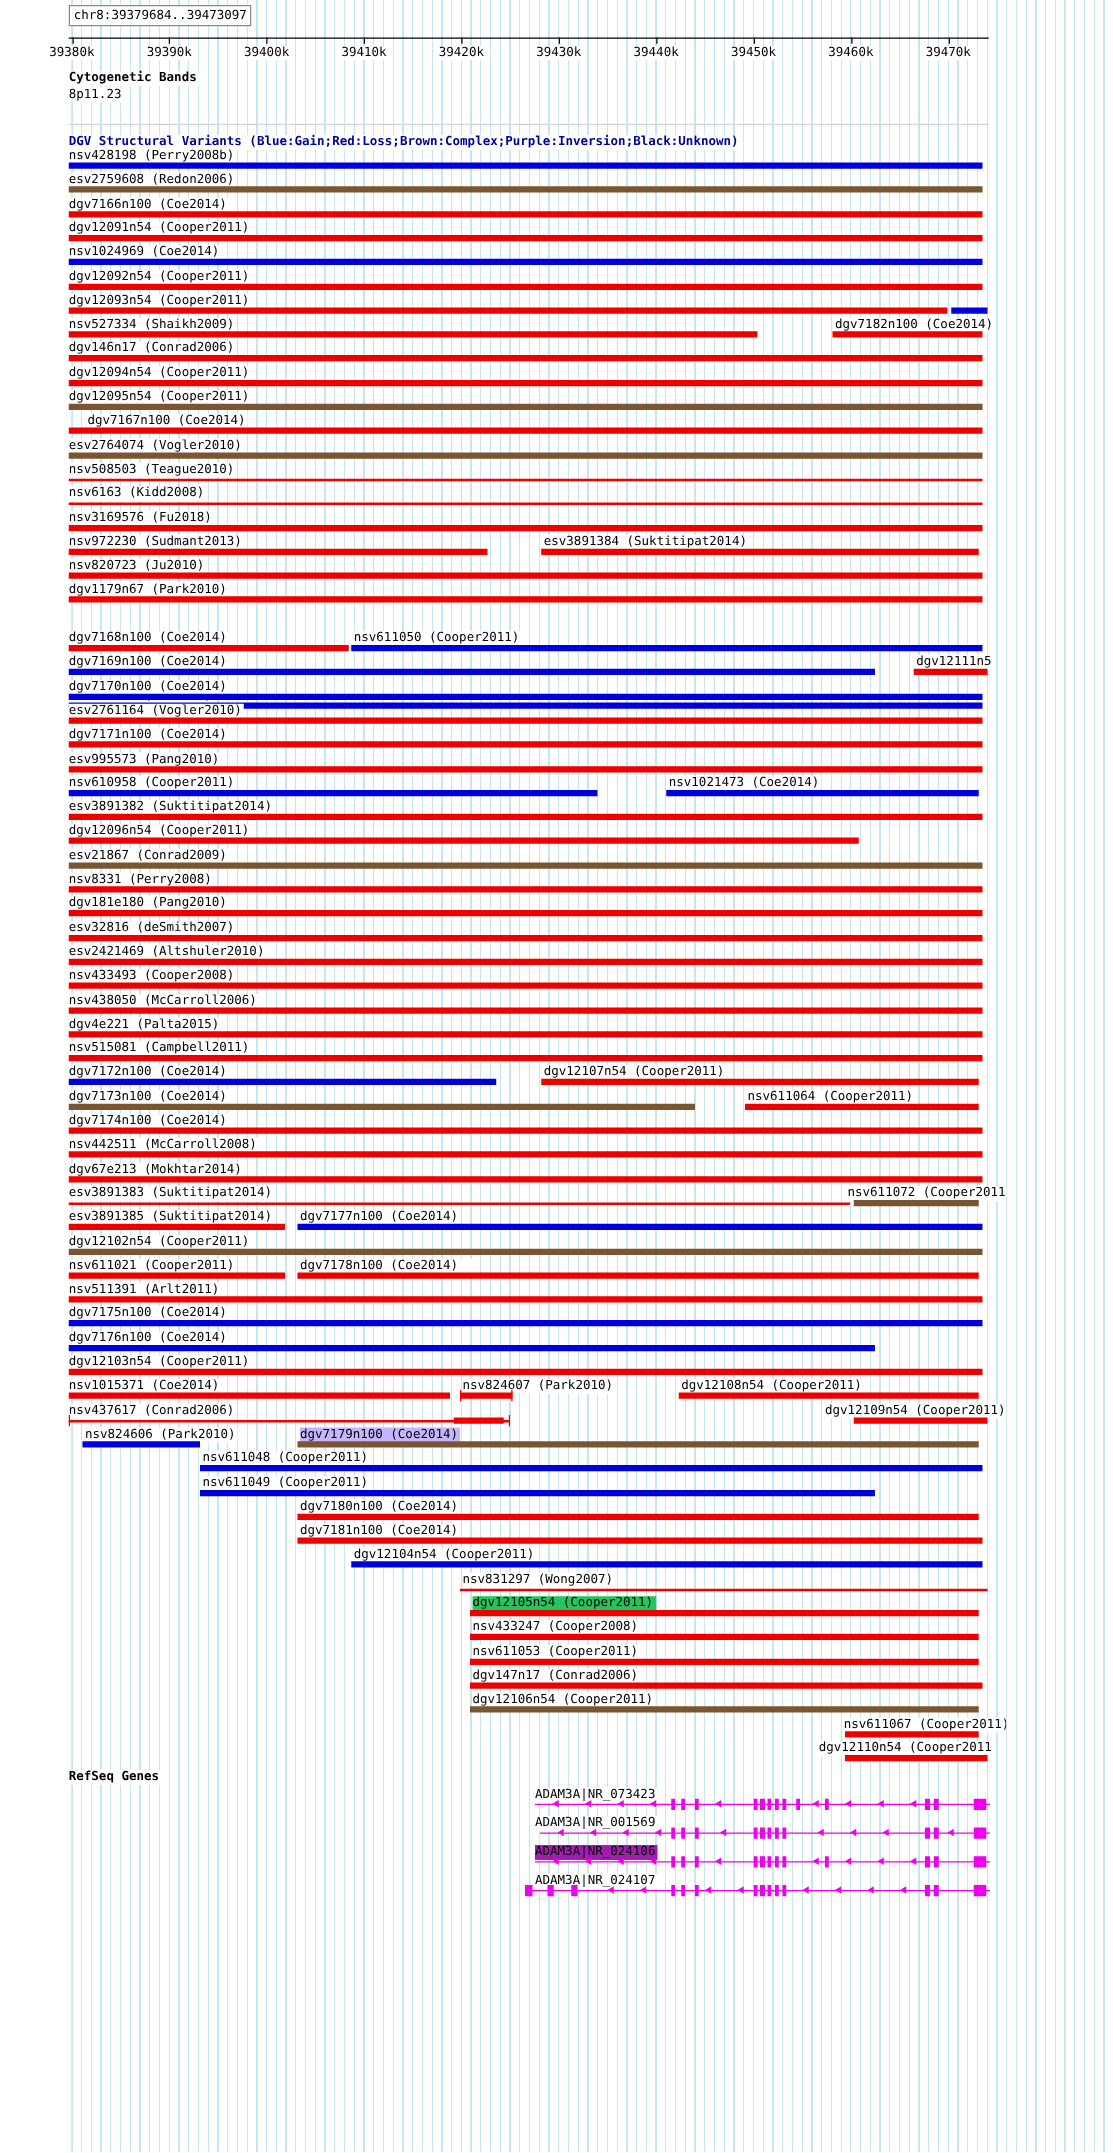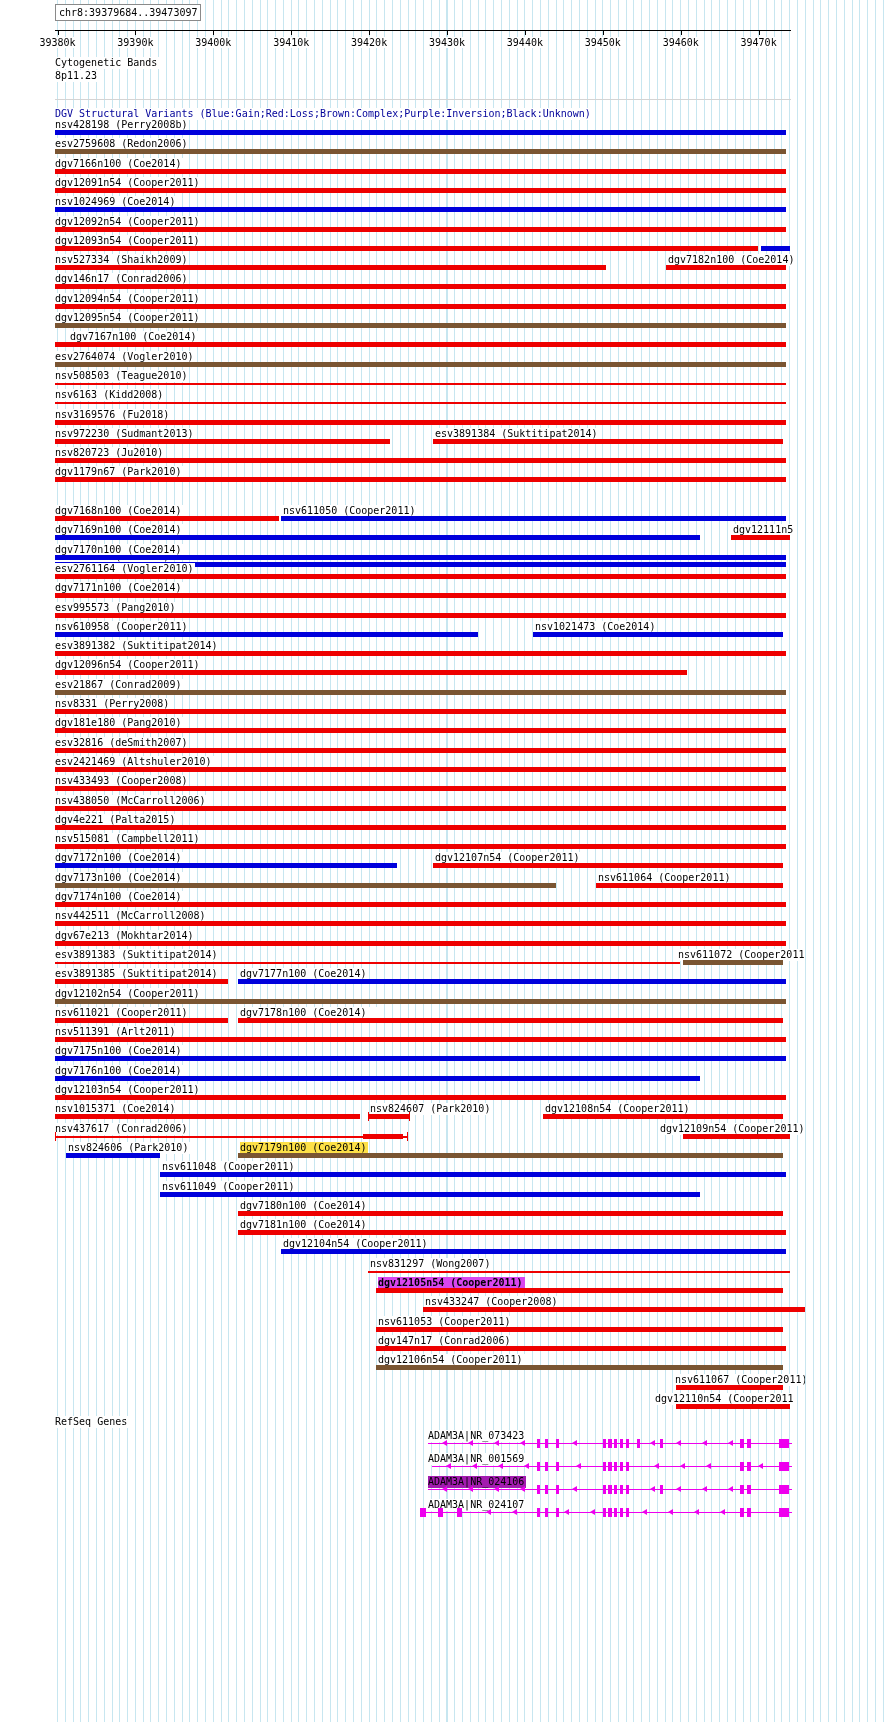--- a/index.html
+++ b/index.html
@@ -2,21 +2,21 @@
 <html><head>
 <meta charset="utf-8">
 <style>
   html,body{margin:0;padding:0;background:#fff;}
   #canvas{position:relative;width:890px;height:1722px;background:#fff;overflow:hidden;
           font-family:"DejaVu Sans Mono",monospace;}
   .grid{position:absolute;left:57px;top:0;width:830px;height:1722px;
         background:repeating-linear-gradient(to right,#C7E6F0 0,#C7E6F0 1px,transparent 1px,transparent 7.79px);}
   .clip{position:absolute;left:0;top:0;width:805px;height:1722px;overflow:hidden;}
   .mono10{font:10px/11px "DejaVu Sans Mono",monospace;color:#000;white-space:pre;}
-  .hdr{position:absolute;left:55px;font-weight:normal;background:#fff;padding:0 2px 1px 0;}
+  .hdr{position:absolute;left:55px;font-weight:bold;background:#fff;padding:0 2px 1px 0;}
   .navy{color:#000099;}
   .posbox{position:absolute;left:55px;top:4px;border:1px solid #8a8a8a;background:#fff;padding:2px 3px;}
   .lblx{position:absolute;left:55px;background:#fff;padding:0 2px 1px 0;}
   .ruler-line{position:absolute;left:55px;top:30px;width:736px;height:1px;background:#000;}
   .bandline{position:absolute;left:55px;top:99px;width:736px;height:1px;background:#d4d4d4;}
 </style>
 </head>
 <body>
 
 <div id="canvas">
@@ -291,21 +291,21 @@
           <div style="position: absolute; left: 55px; top: 13px; width: 353px; height: 2px; background: rgb(238, 0, 0);"></div>
           <div style="position: absolute; left: 55px; top: 9px; width: 1px; height: 9px; background: rgb(238, 0, 0);"></div>
           <div style="position: absolute; left: 407px; top: 9px; width: 1px; height: 9px; background: rgb(238, 0, 0);"></div>
           <div style="position: absolute; left: 363px; top: 11px; width: 40px; height: 5px; background: rgb(238, 0, 0);"></div>
           <div class="mono10" style="position: absolute; left: 660px; top: 0px; background: rgb(255, 255, 255); padding: 0px 2px 1px 0px;">dgv12109n54 (Cooper2011)</div>
           <div style="position: absolute; left: 683px; top: 11px; width: 107px; height: 5px; background: rgb(238, 0, 0);"></div>
         </div>
         <div style="position: absolute; left: 0px; top: 1141.9px; width: 805px; height: 19px;">
           <div class="mono10" style="position: absolute; left: 68px; top: 0px; background: rgb(255, 255, 255); padding: 0px 2px 1px 0px;">nsv824606 (Park2010)</div>
           <div style="position: absolute; left: 66px; top: 11px; width: 94px; height: 5px; background: rgb(0, 0, 220);"></div>
-          <div class="mono10" style="position: absolute; left: 240px; top: 0px; background: #fde047; padding: 0px 2px 1px 0px;">dgv7179n100 (Coe2014)</div>
+          <div class="mono10" style="position: absolute; left: 240px; top: 0px; background: #c4b5fd; padding: 0px 2px 1px 0px;">dgv7179n100 (Coe2014)</div>
           <div style="position: absolute; left: 238px; top: 11px; width: 545px; height: 5px; background: rgb(122, 85, 50);"></div>
         </div>
         <div style="position: absolute; left: 0px; top: 1161.2px; width: 805px; height: 19px;">
           <div class="mono10" style="position: absolute; left: 162px; top: 0px; background: rgb(255, 255, 255); padding: 0px 2px 1px 0px;">nsv611048 (Cooper2011)</div>
           <div style="position: absolute; left: 160px; top: 11px; width: 626px; height: 5px; background: rgb(0, 0, 220);"></div>
         </div>
         <div style="position: absolute; left: 0px; top: 1180.5px; width: 805px; height: 19px; text-decoration: underline;">
           <div class="mono10" style="position: absolute; left: 162px; top: 0px; background: rgb(255, 255, 255); padding: 0px 2px 1px 0px;">nsv611049 (Cooper2011)</div>
           <div style="position: absolute; left: 160px; top: 11px; width: 540px; height: 5px; background: rgb(0, 0, 220);"></div>
         </div>
@@ -319,24 +319,24 @@
         </div>
         <div style="position: absolute; left: 0px; top: 1238.4px; width: 805px; height: 19px;">
           <div class="mono10" style="position: absolute; left: 283px; top: 0px; background: rgb(255, 255, 255); padding: 0px 2px 1px 0px;">dgv12104n54 (Cooper2011)</div>
           <div style="position: absolute; left: 281px; top: 11px; width: 505px; height: 5px; background: rgb(0, 0, 220);"></div>
         </div>
         <div style="position: absolute; left: 0px; top: 1257.7px; width: 805px; height: 19px;">
           <div class="mono10" style="position: absolute; left: 370px; top: 0px; background: rgb(255, 255, 255); padding: 0px 2px 1px 0px;">nsv831297 (Wong2007)</div>
           <div style="position: absolute; left: 368px; top: 13px; width: 422px; height: 2px; background: rgb(238, 0, 0);"></div>
         </div>
         <div style="position: absolute; left: 0px; top: 1277px; width: 805px; height: 19px;">
-          <div class="mono10" style="position: absolute; left: 378px; top: 0px; background: #d946ef; padding: 0px 2px 1px 0px; font-weight: bold;">dgv12105n54 (Cooper2011)</div>
+          <div class="mono10" style="position: absolute; left: 378px; top: 0px; background: #22c55e; padding: 0px 2px 1px 0px;">dgv12105n54 (Cooper2011)</div>
           <div style="position: absolute; left: 376px; top: 11px; width: 407px; height: 5px; background: rgb(238, 0, 0);"></div>
         </div>
-        <div style="position: absolute; left: 0px; top: 1296.3px; width: 805px; height: 19px; margin-left: 47px;">
+        <div style="position: absolute; left: 0px; top: 1296.3px; width: 805px; height: 19px;">
           <div class="mono10" style="position: absolute; left: 378px; top: 0px; background: rgb(255, 255, 255); padding: 0px 2px 1px 0px;">nsv433247 (Cooper2008)</div>
           <div style="position: absolute; left: 376px; top: 11px; width: 407px; height: 5px; background: rgb(238, 0, 0);"></div>
         </div>
         <div style="position: absolute; left: 0px; top: 1315.6px; width: 805px; height: 19px;">
           <div class="mono10" style="position: absolute; left: 378px; top: 0px; background: rgb(255, 255, 255); padding: 0px 2px 1px 0px;">nsv611053 (Cooper2011)</div>
           <div style="position: absolute; left: 376px; top: 11px; width: 407px; height: 5px; background: rgb(238, 0, 0);"></div>
         </div>
         <div style="position: absolute; left: 0px; top: 1334.9px; width: 805px; height: 19px;">
           <div class="mono10" style="position: absolute; left: 378px; top: 0px; background: rgb(255, 255, 255); padding: 0px 2px 1px 0px;">dgv147n17 (Conrad2006)</div>
           <div style="position: absolute; left: 376px; top: 11px; width: 410px; height: 5px; background: rgb(238, 0, 0);"></div>

